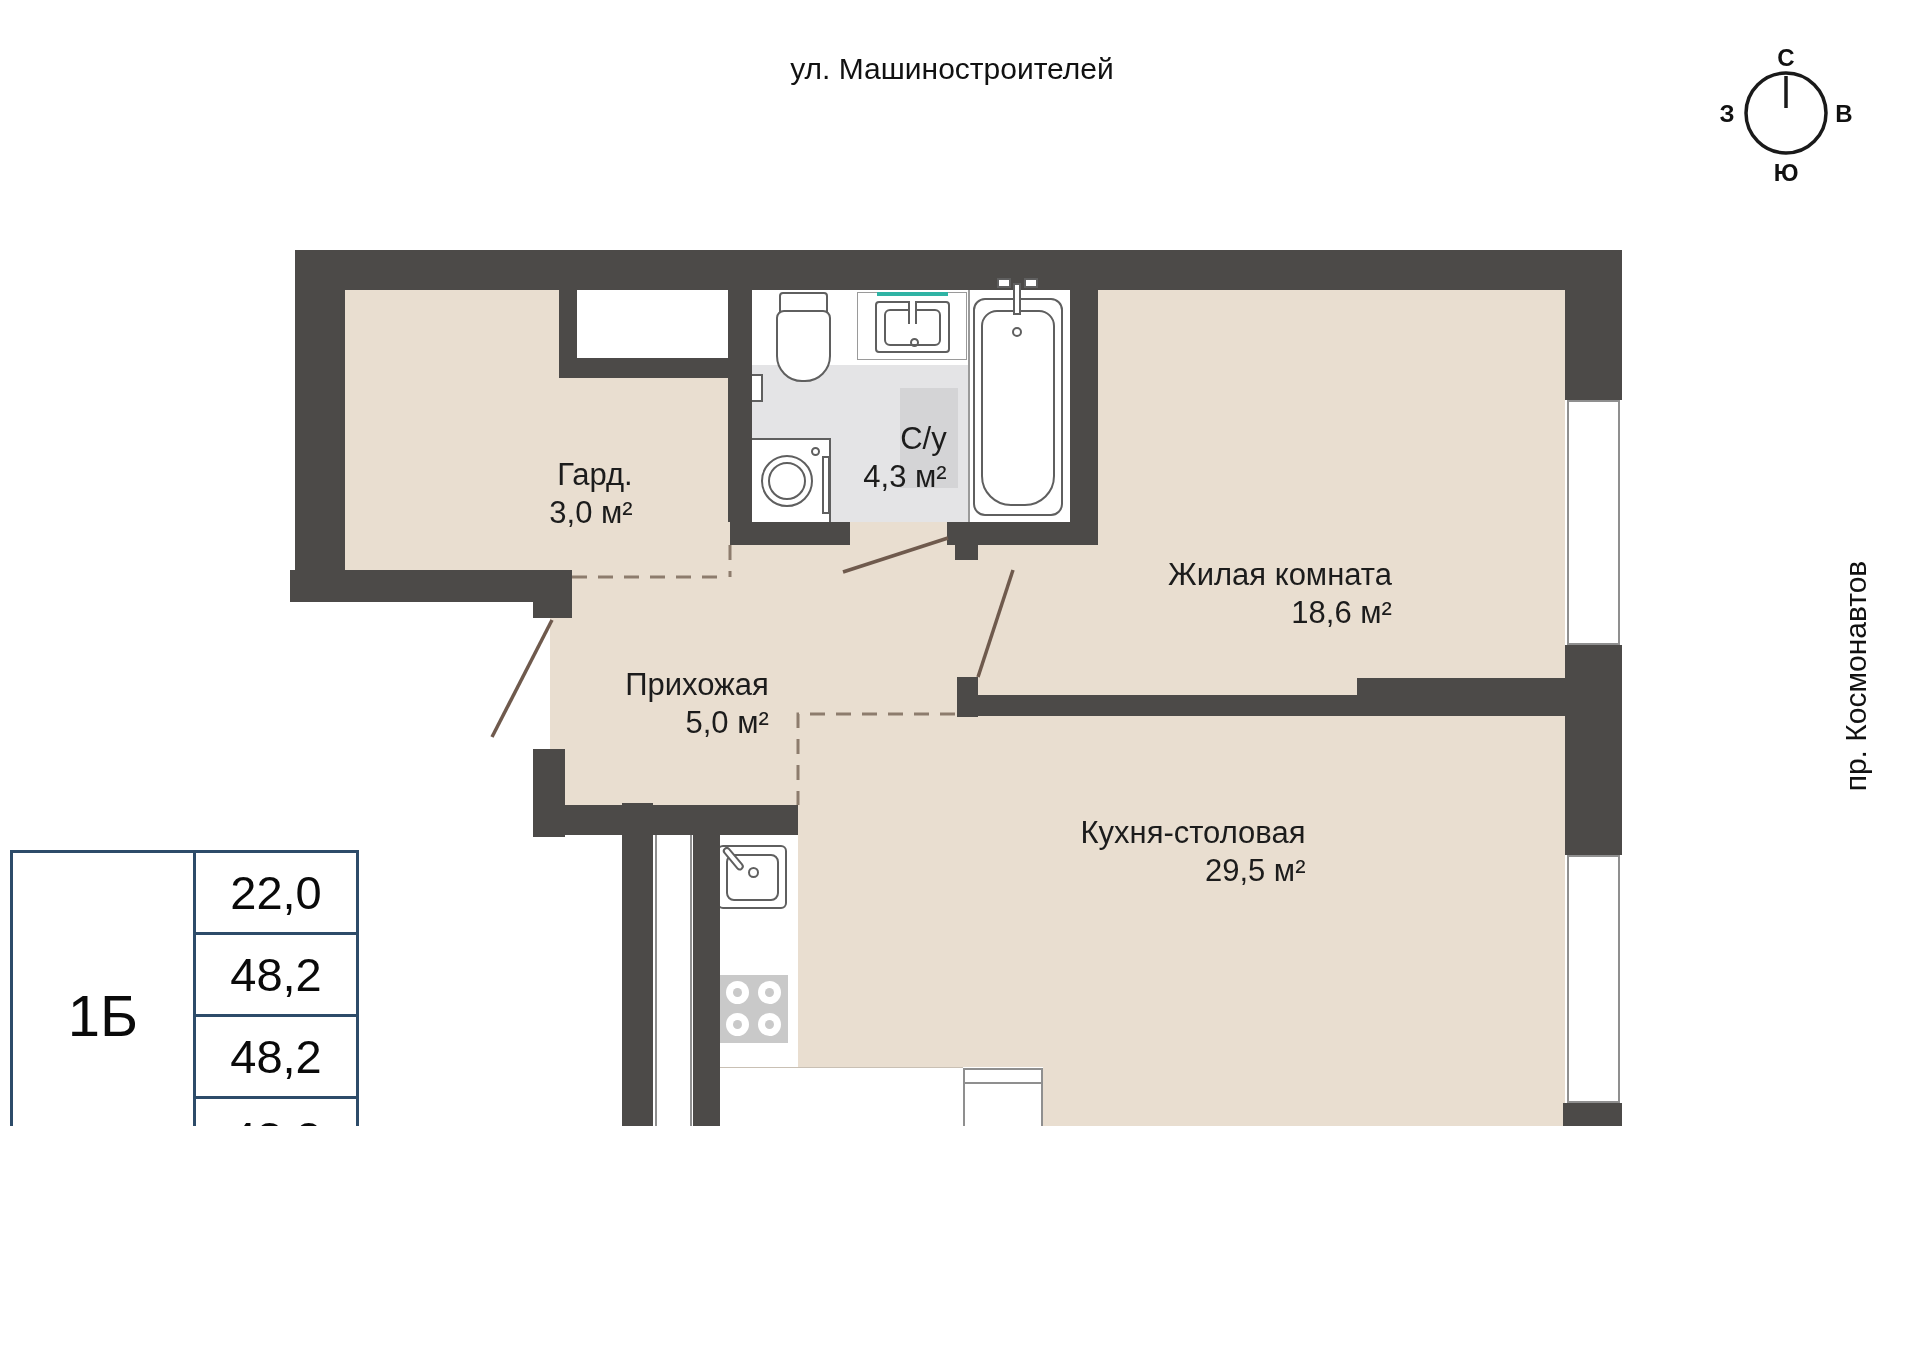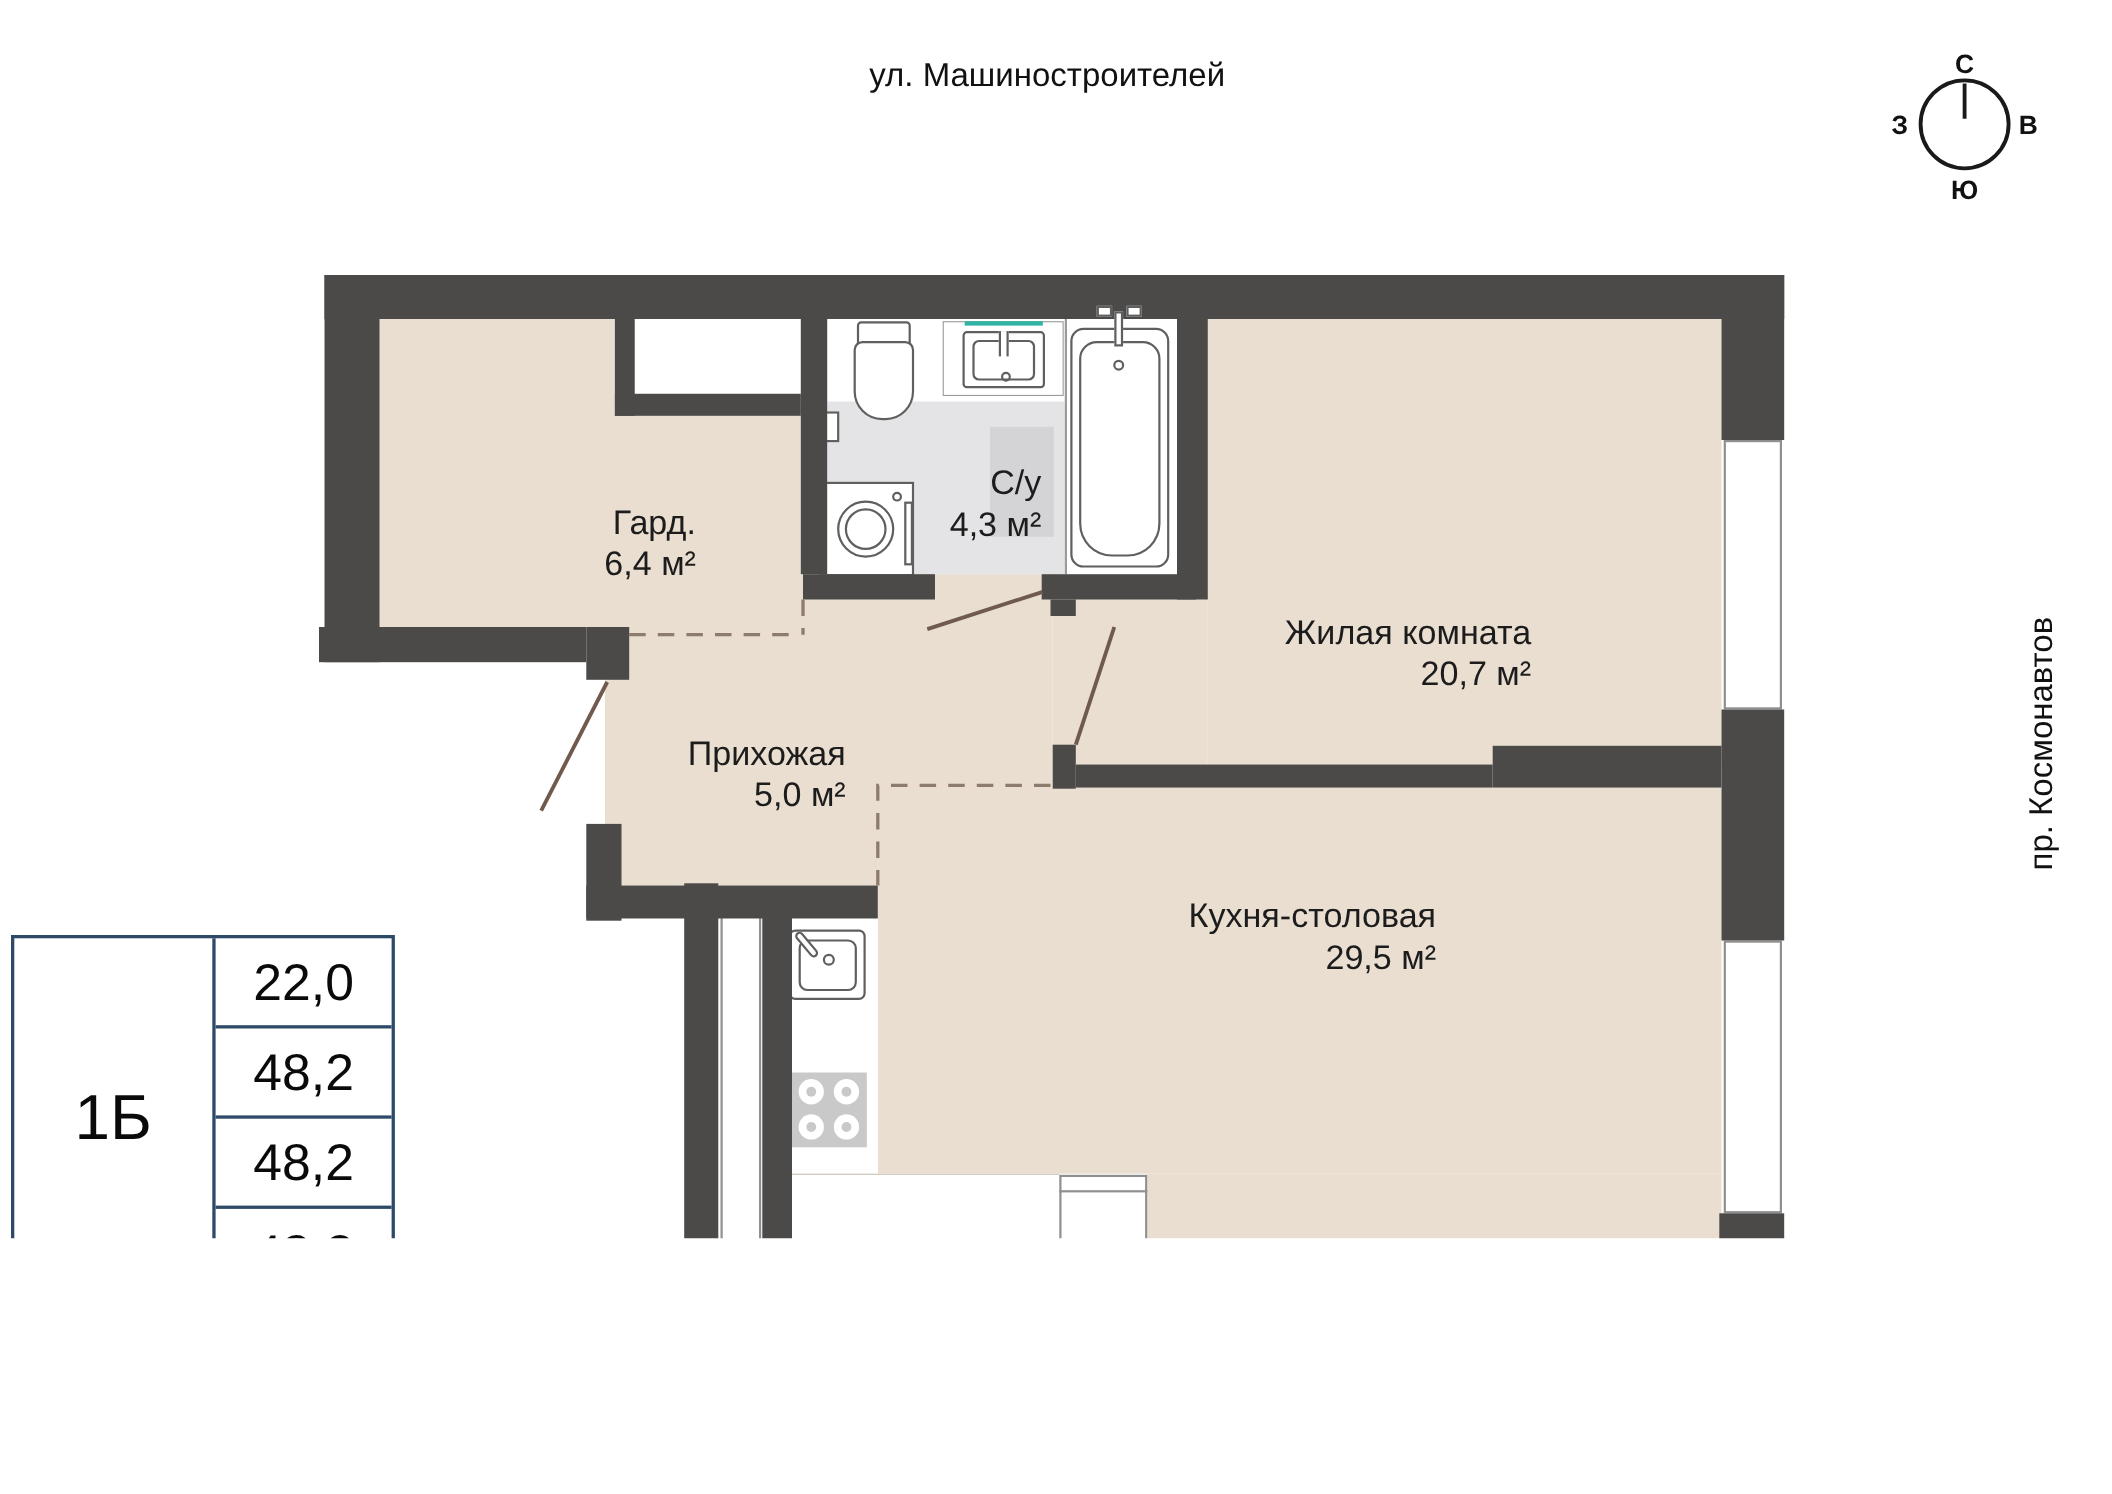--- a/index.html
+++ b/index.html
@@ -146,29 +146,29 @@
     <path d="M572 577 H728" fill="none" stroke="var(--dash,#8d7c6d)" stroke-width="3" stroke-dasharray="15 11"></path>
     <path d="M730 545 V577" fill="none" stroke="var(--dash,#8d7c6d)" stroke-width="3" stroke-dasharray="15 11"></path>
     <path d="M955 714 H798 V805" fill="none" stroke="var(--dash,#8d7c6d)" stroke-width="3" stroke-dasharray="15 11"></path>
     <line x1="552" y1="620" x2="492" y2="737" stroke="var(--door,#6f5a4d)" stroke-width="3.5"></line>
     <line x1="948" y1="538" x2="843" y2="572" stroke="var(--door,#6f5a4d)" stroke-width="3.5"></line>
     <line x1="1013" y1="570" x2="978" y2="677" stroke="var(--door,#6f5a4d)" stroke-width="3.5"></line>
   </svg>
 
   <div class="room-label" style="left:591px;top:456px">
     <div>Гард.</div>
-    <div>6,4 м²</div>
+    <div>3,0 м²</div>
   </div>
   <div class="room-label" style="left:905px;top:420px">
     <div>С/у</div>
     <div>4,3 м²</div>
   </div>
   <div class="room-label" style="left:1280px;top:556px">
     <div>Жилая комната</div>
-    <div>20,7 м²</div>
+    <div>18,6 м²</div>
   </div>
   <div class="room-label" style="left:697px;top:666px">
     <div>Прихожая</div>
     <div>5,0 м²</div>
   </div>
   <div class="room-label" style="left:1193px;top:814px">
     <div>Кухня-столовая</div>
     <div>29,5 м²</div>
   </div>
 

